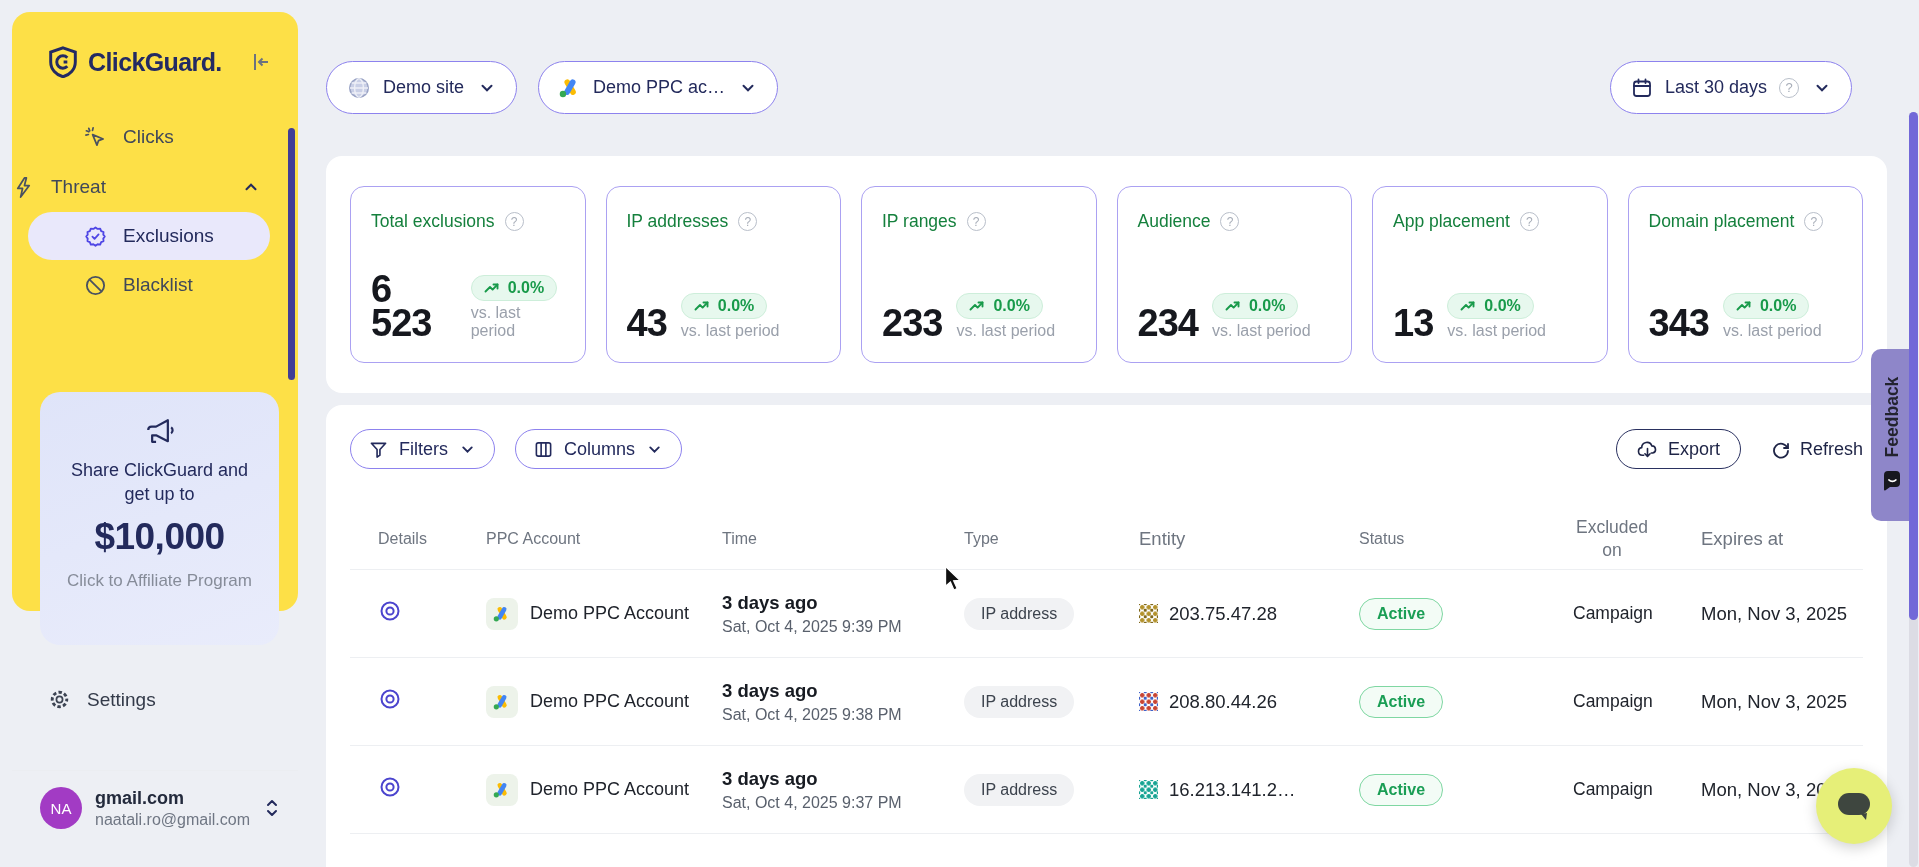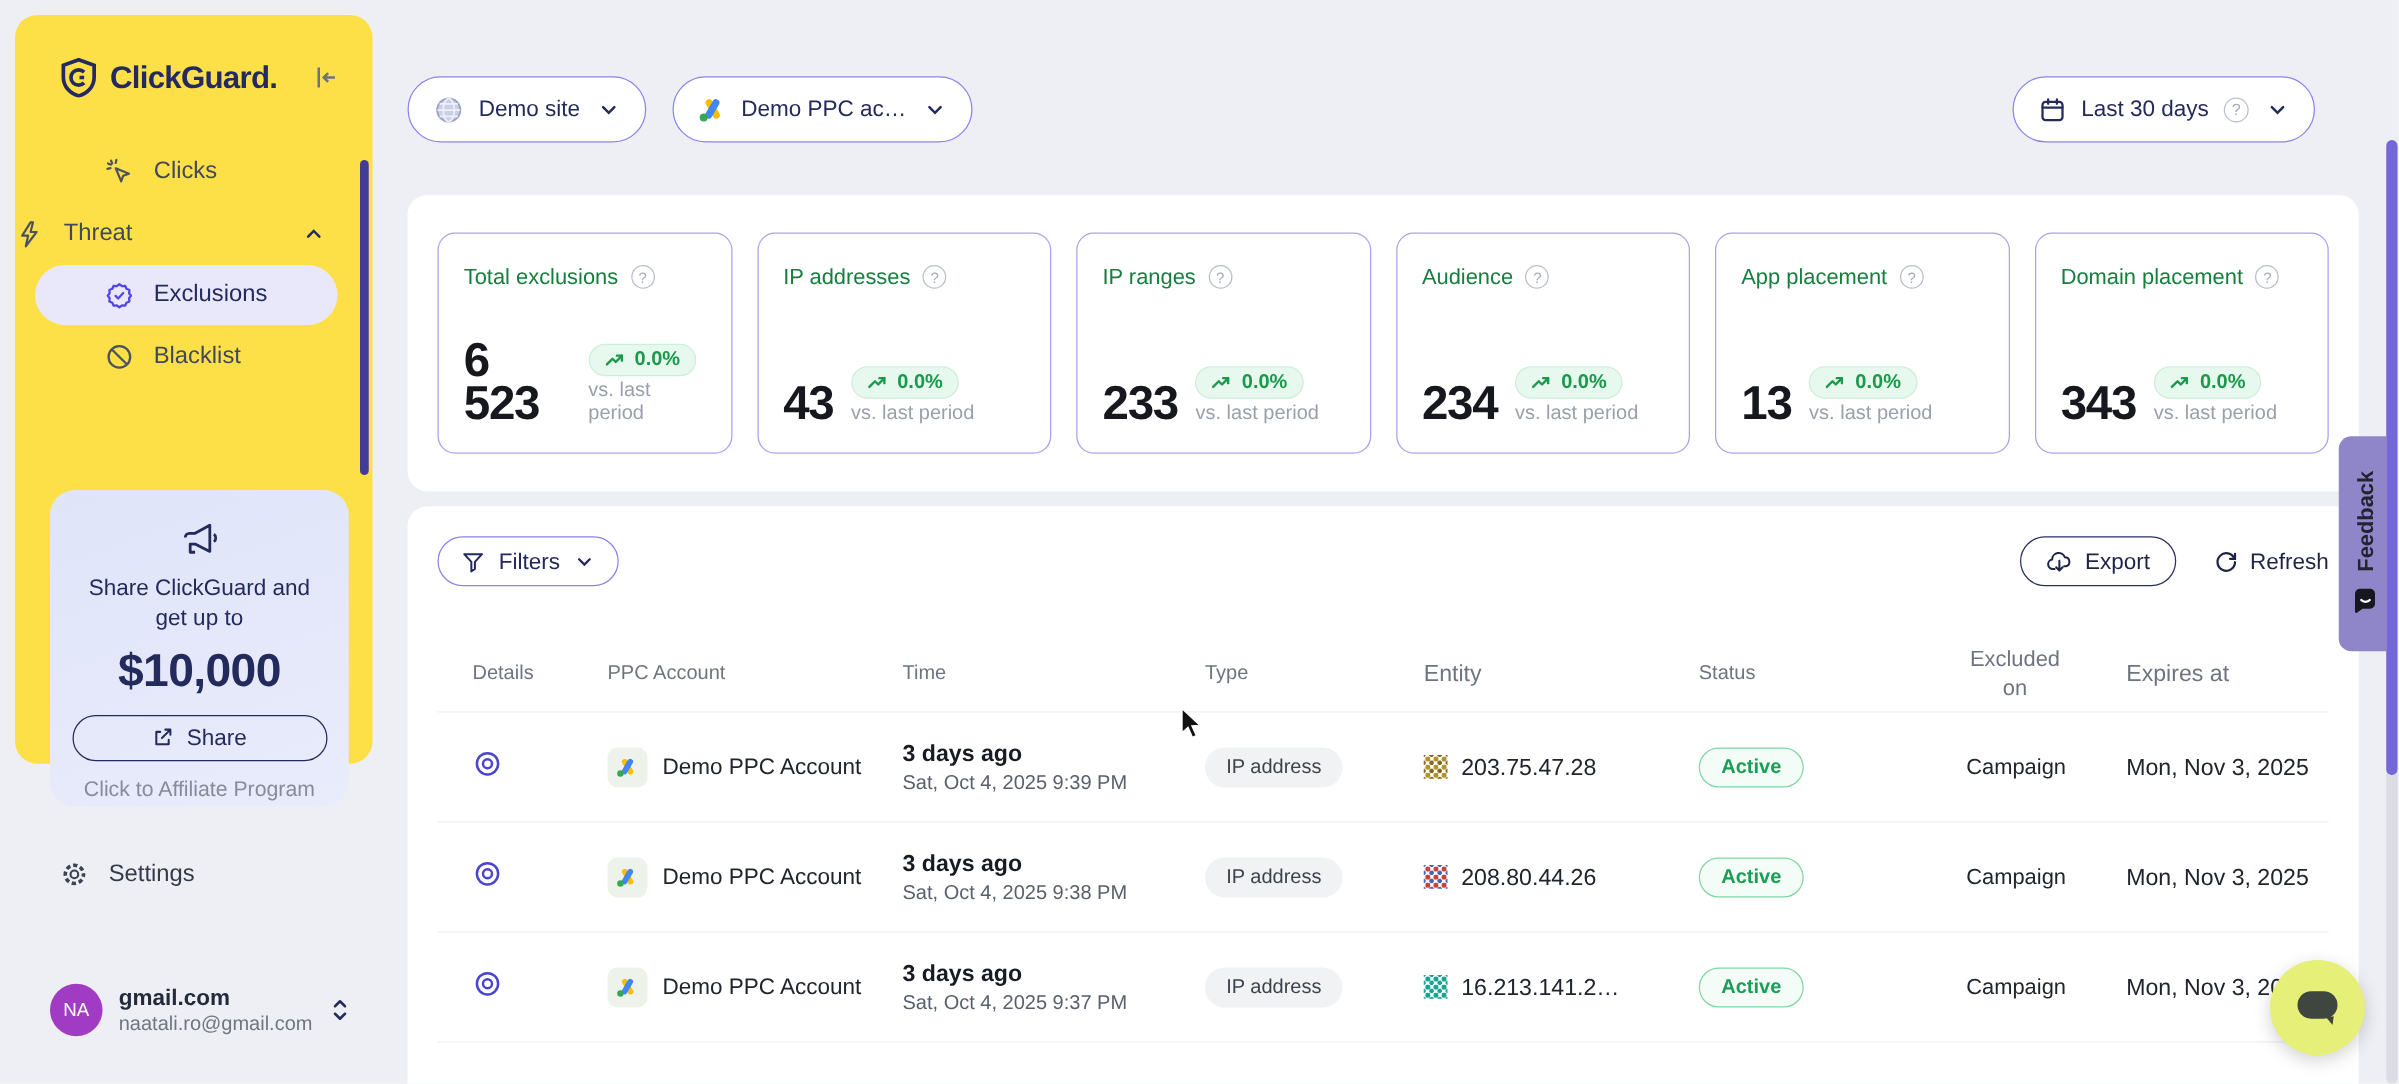--- a/index.html
+++ b/index.html
@@ -94,21 +94,21 @@
   .toolbar { display:flex; align-items:center; }
   .tool-pill { height:40px; border:1.5px solid #8d82ee; border-radius:21px; background:#fff;
                display:inline-flex; align-items:center; gap:11px; padding:0 18px;
                color:#232a5c; font-size:18px; font-weight:500; cursor:pointer;
                font-family:inherit; }
   .tool-pill + .tool-pill { margin-left:20px; }
   .export-btn { margin-left:auto; height:40px; border:1.5px solid #2a3160; border-radius:21px;
                 background:#fff; display:inline-flex; align-items:center; gap:10px;
                 padding:0 20px; color:#1e2446; font-size:18px; font-weight:500;
                 cursor:pointer; font-family:inherit; }
-  .refresh-btn { margin-left:30px; display:inline-flex; align-items:center; gap:9px;
+  .refresh-btn { margin-left:30px; display:inline-flex; align-items:flex-end; gap:9px;
                  background:none; border:none; color:#1e2446; font-size:18px;
                  font-weight:500; cursor:pointer; font-family:inherit; }
 
   .t-head, .t-row { display:grid;
     grid-template-columns:130px 235px 243px 175px 220px 200px 118px 1fr;
     align-items:center; }
   .t-head { margin-top:40px; height:61px; color:#6e7580; font-size:16px;
             border-bottom:1px solid #edeff2; }
   .t-row { height:88px; border-bottom:1px solid #edeff2; font-size:18px; color:#20242c; }
   .col-details { padding-left:28px; }
@@ -234,29 +234,20 @@
         <svg width="34" height="32" viewBox="0 0 26 24" fill="none" stroke="currentColor" stroke-width="1.7" stroke-linejoin="round">
           <path d="M4 10.5 c0-1.5 1.1-2.6 2.6-2.6 H10 L19 3 v16 L10 14.5 H7 v5 H10"></path>
           <path d="M21.5 8.5 c1.5 1 1.5 3.5 0 4.5"></path>
         </svg>
       </div>
       <div class="promo-text">
         <div>Share ClickGuard and</div>
         <div>get up to</div>
       </div>
       <div class="promo-amount">$10,000</div>
-      <button class="share-btn">
-        <span>
-          <svg width="18" height="18" viewBox="0 0 20 20" fill="none" stroke="currentColor" stroke-width="1.8" stroke-linecap="round" stroke-linejoin="round">
-            <path d="M8 5 H4.5 V16 H15.5 V12"></path>
-              <path d="M9.5 10.5 L17 3 M12.5 3 H17 V7.5"></path>
-          </svg>
-        </span>
-        <span>Share</span>
-      </button>
       <div class="promo-caption">Click to Affiliate Program</div>
     </div>
 
     <div class="settings-row">
       <span class="nicon">
         <svg width="23" height="23" viewBox="0 0 24 24" fill="none" stroke="currentColor">
           <circle cx="12" cy="12" r="3.2" stroke-width="1.8"></circle>
           <circle cx="12" cy="12" r="7.6" stroke-width="3" stroke-dasharray="3.6 2.4" stroke-dashoffset="1.5"></circle>
         </svg>
       </span>
@@ -458,20 +449,30 @@
     <div class="toolbar">
       <button class="tool-pill">
         <svg width="19" height="19" viewBox="0 0 20 20" fill="none" stroke="#232a5c" stroke-width="1.7" stroke-linejoin="round">
           <path d="M2.5 3.5 h15 L11.5 10 v6 l-3 2 v-8 z"></path>
         </svg>
         <span>Filters</span>
         <svg width="17" height="17" viewBox="0 0 20 20" fill="none" stroke="#232a5c" stroke-width="2.2" stroke-linecap="round">
             <path d="M5 7.5 L10 12.5 L15 7.5"></path>
           </svg>
       </button>
+      <button class="tool-pill">
+        <svg width="19" height="19" viewBox="0 0 20 20" fill="none" stroke="#232a5c" stroke-width="1.7">
+          <rect x="2.5" y="3" width="15" height="14" rx="2"></rect>
+            <path d="M7.5 3 v14 M12.5 3 v14"></path>
+        </svg>
+        <span>Columns</span>
+        <svg width="17" height="17" viewBox="0 0 20 20" fill="none" stroke="#232a5c" stroke-width="2.2" stroke-linecap="round">
+            <path d="M5 7.5 L10 12.5 L15 7.5"></path>
+          </svg>
+      </button>
 
       <button class="export-btn">
         <svg width="21" height="19" viewBox="0 0 22 20" fill="none" stroke="#1e2446" stroke-width="1.7" stroke-linecap="round" stroke-linejoin="round">
           <path d="M7 16 H5.5 a4 4 0 0 1 -.6-7.95 A5.5 5.5 0 0 1 15.6 6.2 A3.8 3.8 0 0 1 16.5 13.7 H15"></path>
           <path d="M11 9 v8 M8.3 14.5 L11 17.2 L13.7 14.5"></path>
         </svg>
         <span>Export</span>
       </button>
       <button class="refresh-btn">
         <svg width="20" height="20" viewBox="0 0 20 20" fill="none" stroke="#1e2446" stroke-width="1.8" stroke-linecap="round">

